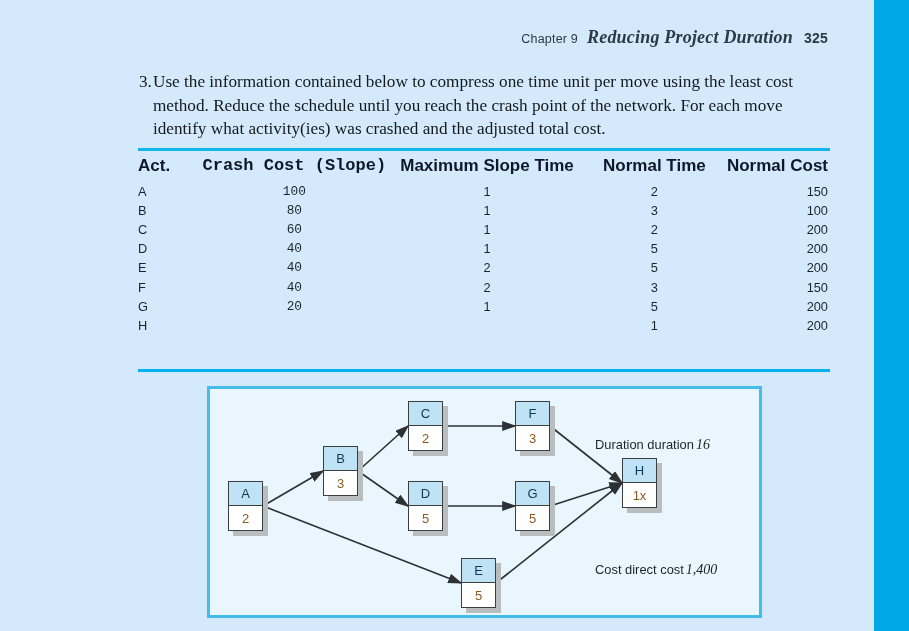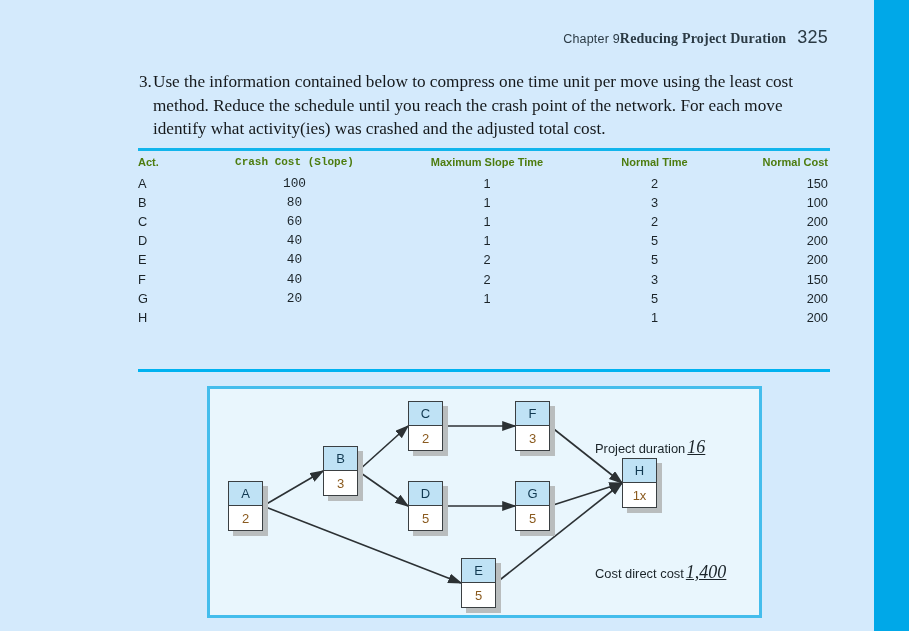--- a/index.html
+++ b/index.html
@@ -22,25 +22,26 @@
   .running-head{
     position:absolute;left:0;top:27px;width:828px;
     text-align:right;
     font-size:12.5px;color:#2b3a44;
     letter-spacing:.2px;
     white-space:nowrap;
   }
   .running-head .chap{font-family:"Liberation Sans",sans-serif;}
   .running-head .ttl{
     font-family:"Liberation Serif",serif;
-    font-weight:bold;font-size:14px;
+    font-style:italic;font-weight:bold;font-size:18px;
+    margin-left:9px;
   }
   .running-head .pg{
     font-family:"Liberation Sans",sans-serif;
-    font-weight:normal;font-size:18px;margin-left:11px;margin-top:36px;
+    font-weight:bold;font-size:14px;margin-left:11px;margin-top:36px;
   }
 
   
   .problem{
     position:absolute;left:139px;top:70px;width:700px;
     font-family:"Liberation Serif", serif;
     font-size:17.2px;line-height:23.5px;color:#15191c;
   }
   .problem .num{
     position:absolute;left:0px;top:0px;width:22px;text-align:left;
@@ -54,21 +55,21 @@
   .rule-top{height:2.5px;background:#12b5ec;width:692px;}
   .rule-bot{
     position:absolute;left:138px;top:369px;width:692px;height:2.6px;
     background:#00b2f0;
   }
   table.grid{
     border-collapse:collapse;width:692px;
     font-family:"Liberation Sans", sans-serif;
   }
   table.grid th{
-    font-size:11px;font-weight:bold;color:#4d7c0f;
+    font-size:17px;font-weight:bold;color:#0f172a;
     padding:5px 0 6px 0;
     text-align:center;white-space:nowrap;
   }
   table.grid td{
     font-size:12.8px;color:#1b2429;
     padding:2.1px 0;
     text-align:center;
   }
   .c-act{width:62px;text-align:left !important;}
   .c-slope{width:190px;font-family:Liberation Mono, monospace;}
@@ -87,23 +88,22 @@
   }
   .panel svg{position:absolute;left:0;top:0;}
 
   .note{
     position:absolute;
     font-family:"Liberation Sans", sans-serif;
     font-size:12.9px;color:#1b2429;white-space:nowrap;
   }
   .note .val{
     font-style:italic;
-    text-decoration:underline;
     font-family:"Liberation Serif", serif;
-    font-size:18px;
+    font-size:14px;
     padding-left:2px;
   }
   .note-duration{left:385px;top:48px;}
   .note-cost{left:385px;top:173px;}
 
   
   .node{
     position:absolute;width:35px;height:50px;
     box-sizing:border-box;
   }
@@ -294,21 +294,21 @@
         <div class="node" style="left: 412px; top: 69px;">
           <div class="shadow"></div>
           <div class="box">
             <div class="top">H</div>
             <div class="bot">1x</div>
           </div>
         </div>
       </div>
 
     <div class="note note-duration">
-      <span>Project duration</span><span class="val">16</span>
+      <span>Duration duration</span><span class="val">16</span>
     </div>
 
     <div class="note note-cost">
       <span>Cost direct cost</span><span class="val">1,400</span>
     </div>
   </div>
 
 </div>
 
 </body></html>

